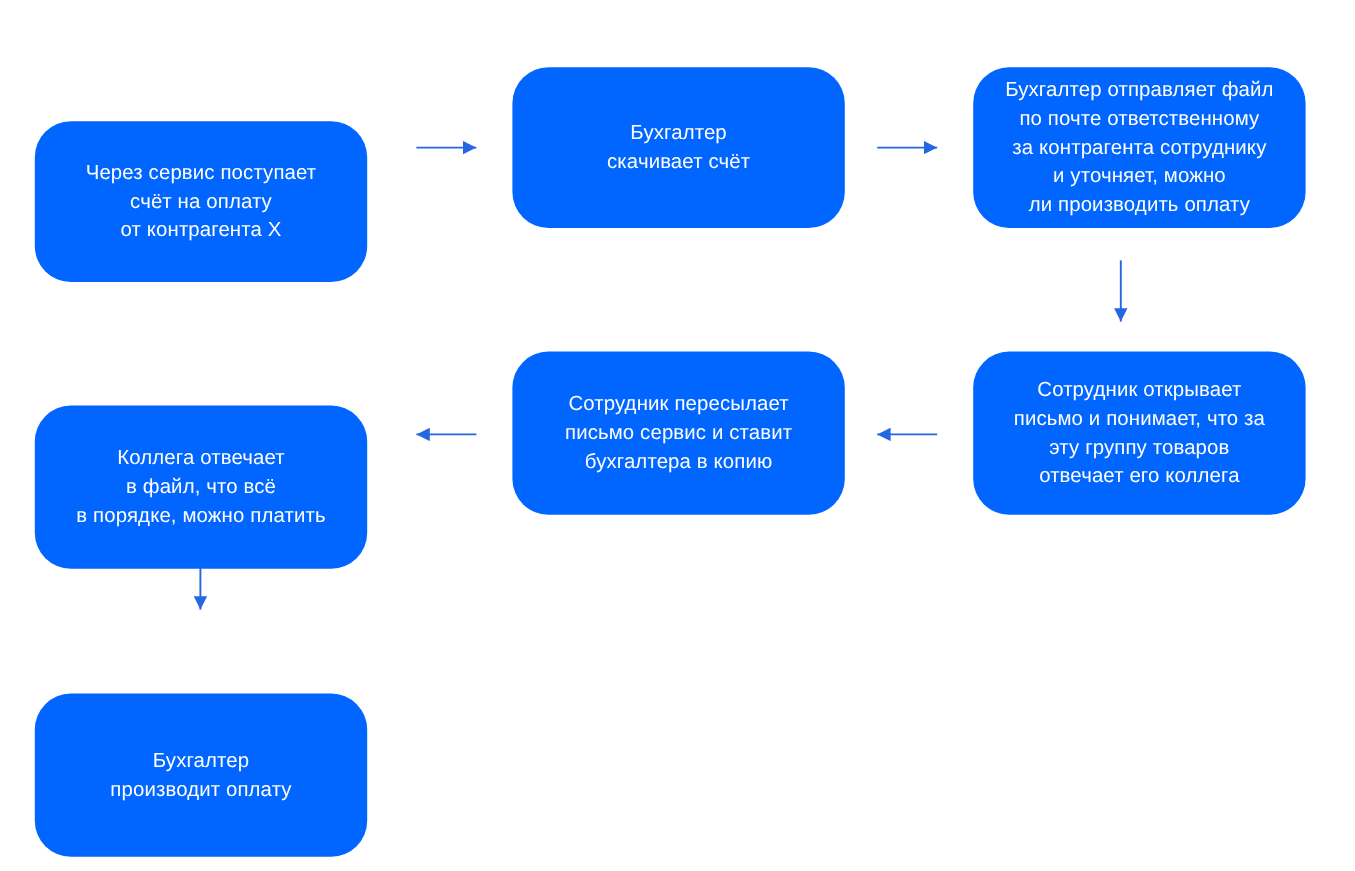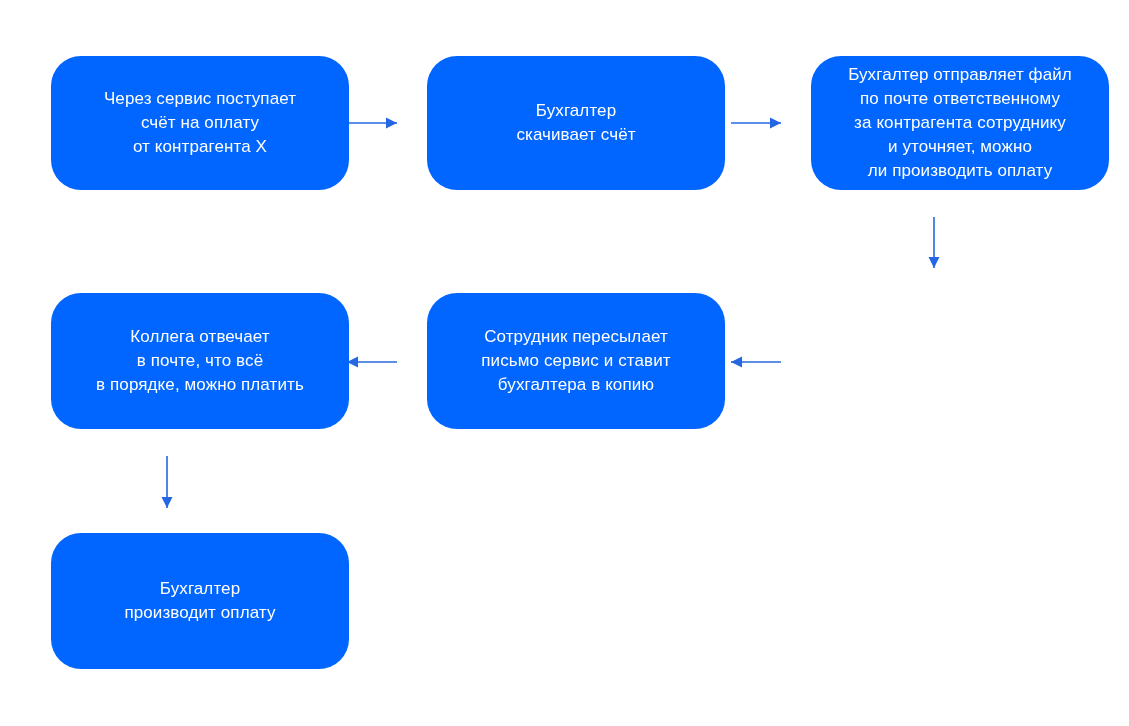--- a/index.html
+++ b/index.html
@@ -15,36 +15,36 @@
   }
   .canvas {
     position: relative;
     width: 1129px;
     height: 726px;
     background: var(--bg);
     overflow: hidden;
   }
   .node {
     position: absolute;
-    width: 298px;
+    width: 277px;
     background: var(--node);
     border-radius: 30px;
     color: var(--text);
     display: flex;
     align-items: center;
     justify-content: center;
     text-align: center;
     font-size: 17px;
     line-height: 24px;
     font-weight: 500;
     letter-spacing: 0.1px;
     white-space: pre-line;
     padding: 8px 14px;
   }
-  .col-a { left: 51px; }
+  .col-a { left: 29px; margin-top: 45px; }
   .col-b { left: 427px; }
   .col-c { left: 811px; }
   .row-1 { top: 56px;  height: 134px; }
   .row-2 { top: 293px; height: 136px; }
   .row-3 { top: 533px; height: 136px; }
   .edges {
     position: absolute;
     left: 0; top: 0;
     width: 1129px;
     height: 726px;
@@ -76,25 +76,29 @@
 
   <div class="node col-b row-1">Бухгалтер
 скачивает счёт</div>
 
   <div class="node col-c row-1">Бухгалтер отправляет файл
 по почте ответственному
 за контрагента сотруднику
 и уточняет, можно
 ли производить оплату</div>
 
+  <div class="node col-c row-2">Сотрудник открывает
+письмо и понимает, что за
+эту группу товаров
+отвечает его коллега</div>
 
   <div class="node col-b row-2">Сотрудник пересылает
 письмо сервис и ставит
 бухгалтера в копию</div>
 
   <div class="node col-a row-2">Коллега отвечает
-в почте, что всё
+в файл, что всё
 в порядке, можно платить</div>
 
   <div class="node col-a row-3">Бухгалтер
 производит оплату</div>
 
 </div>
 
 </body></html>

